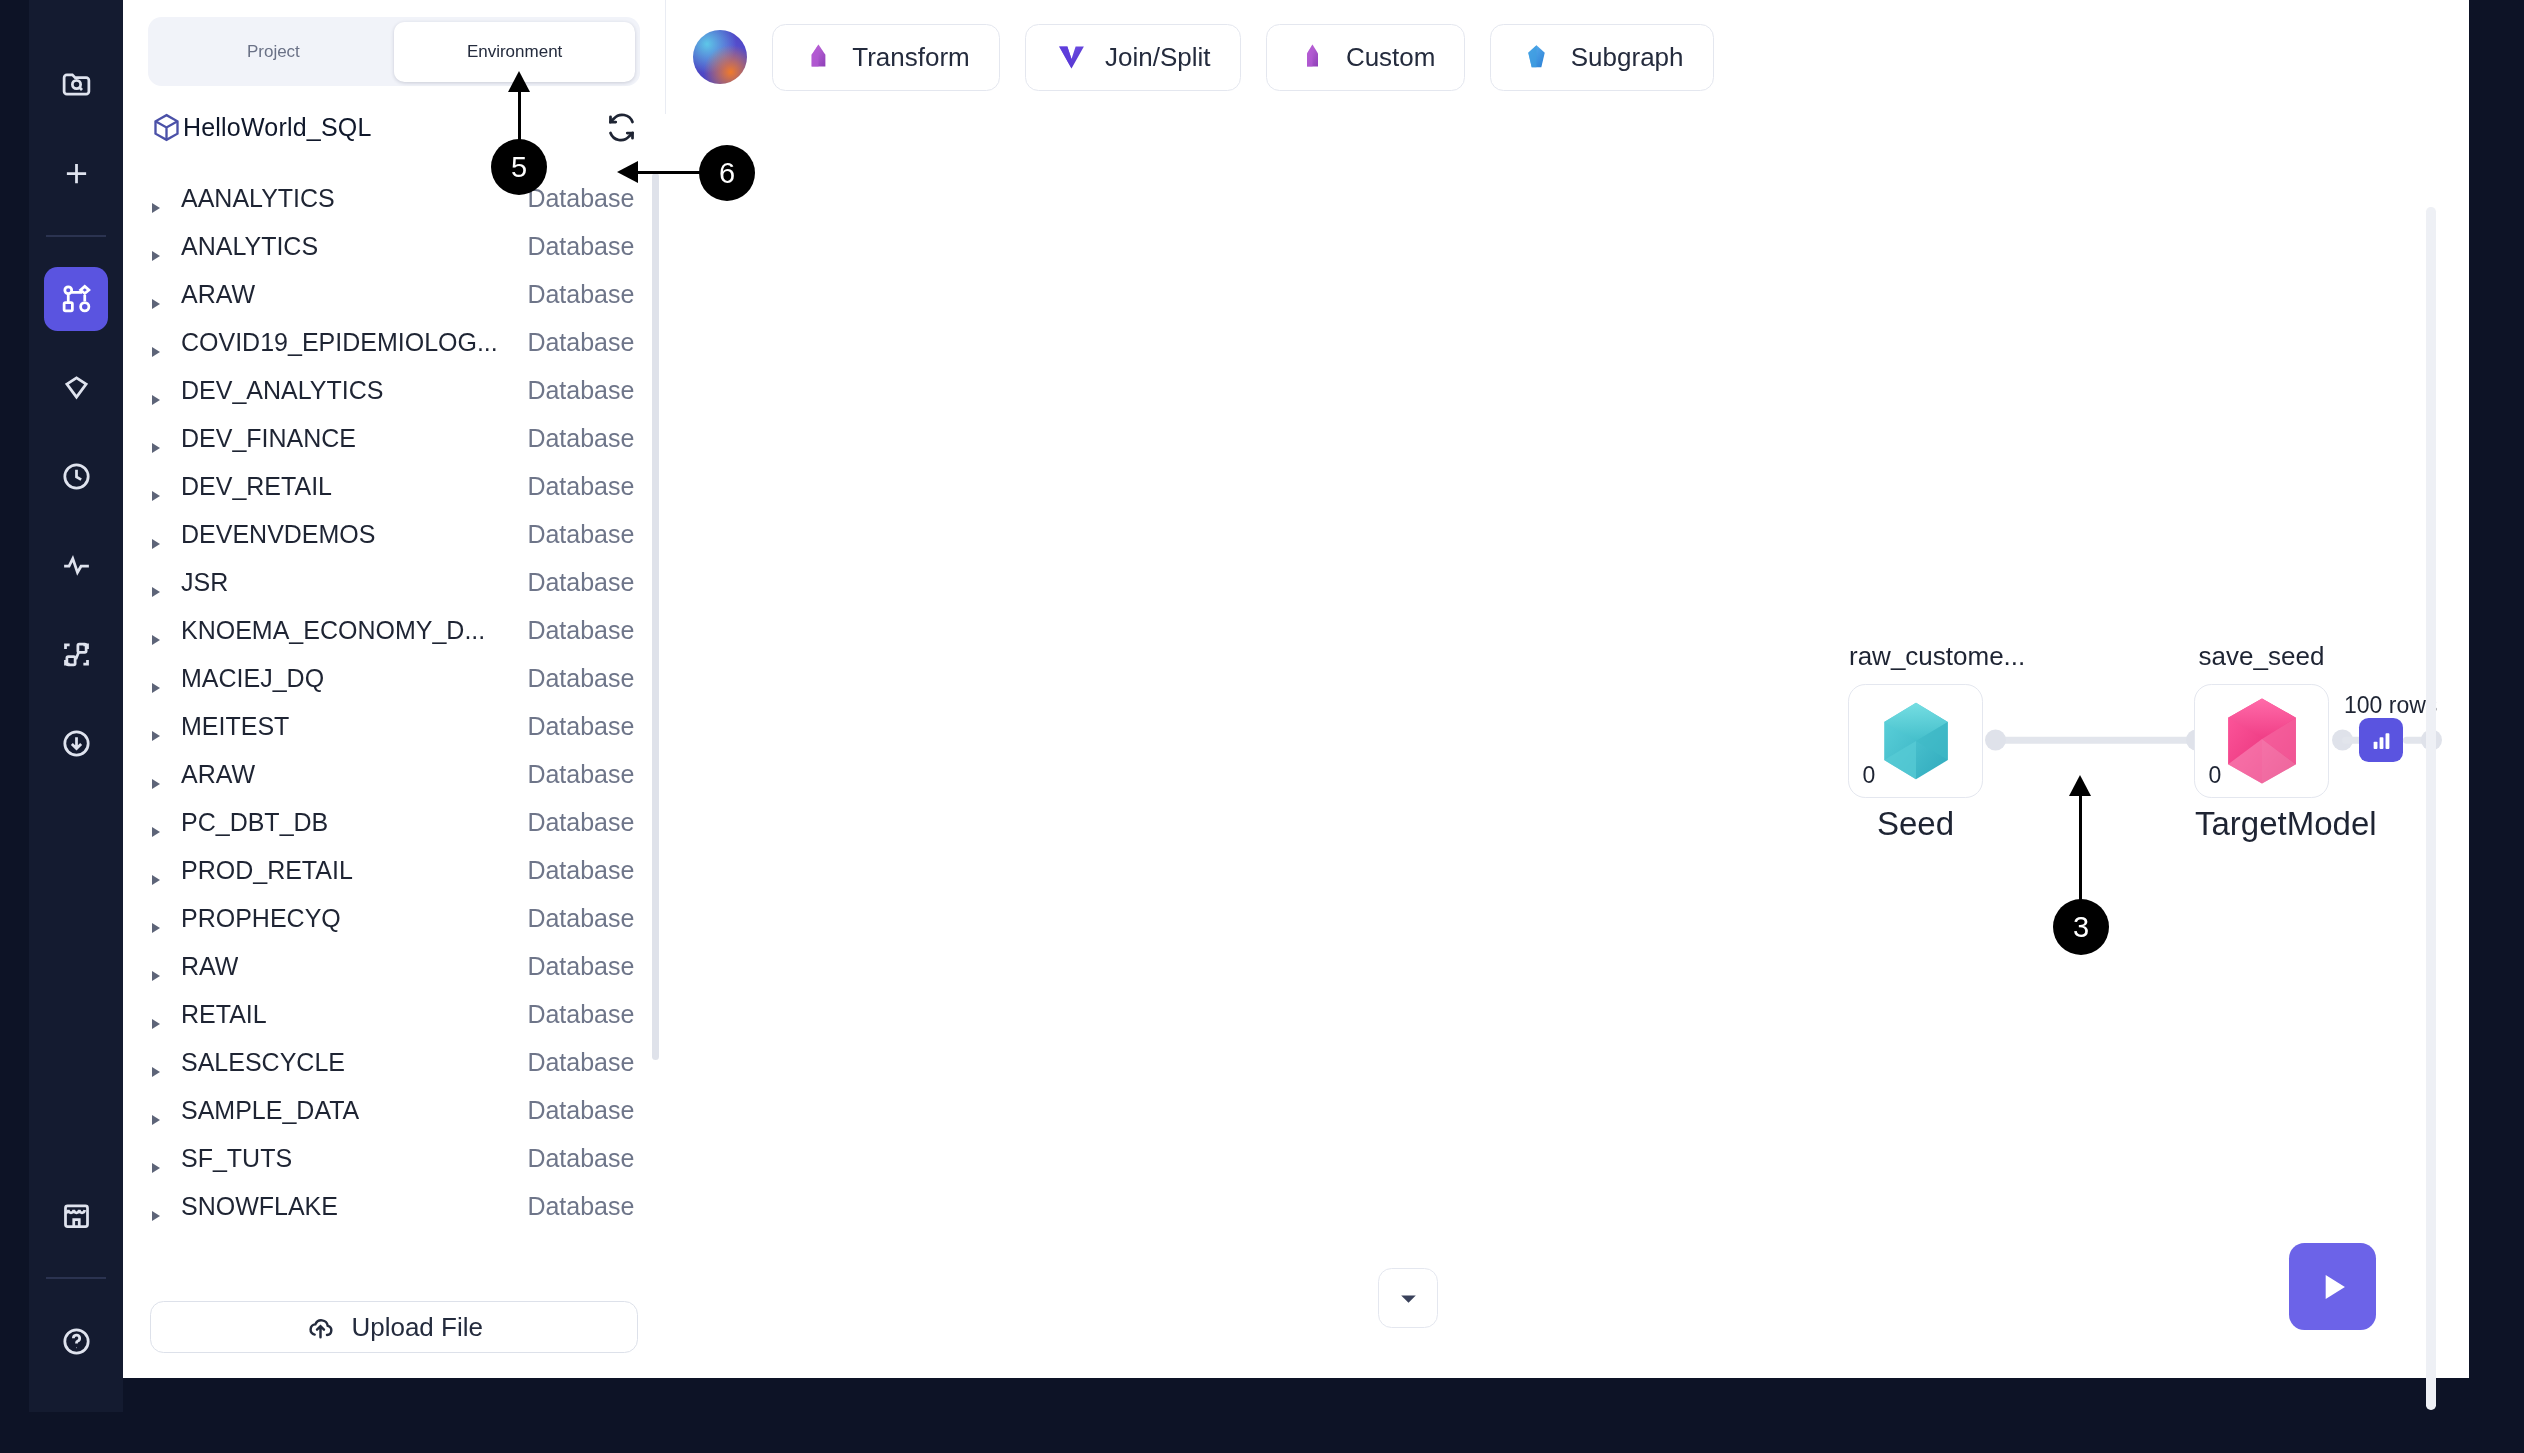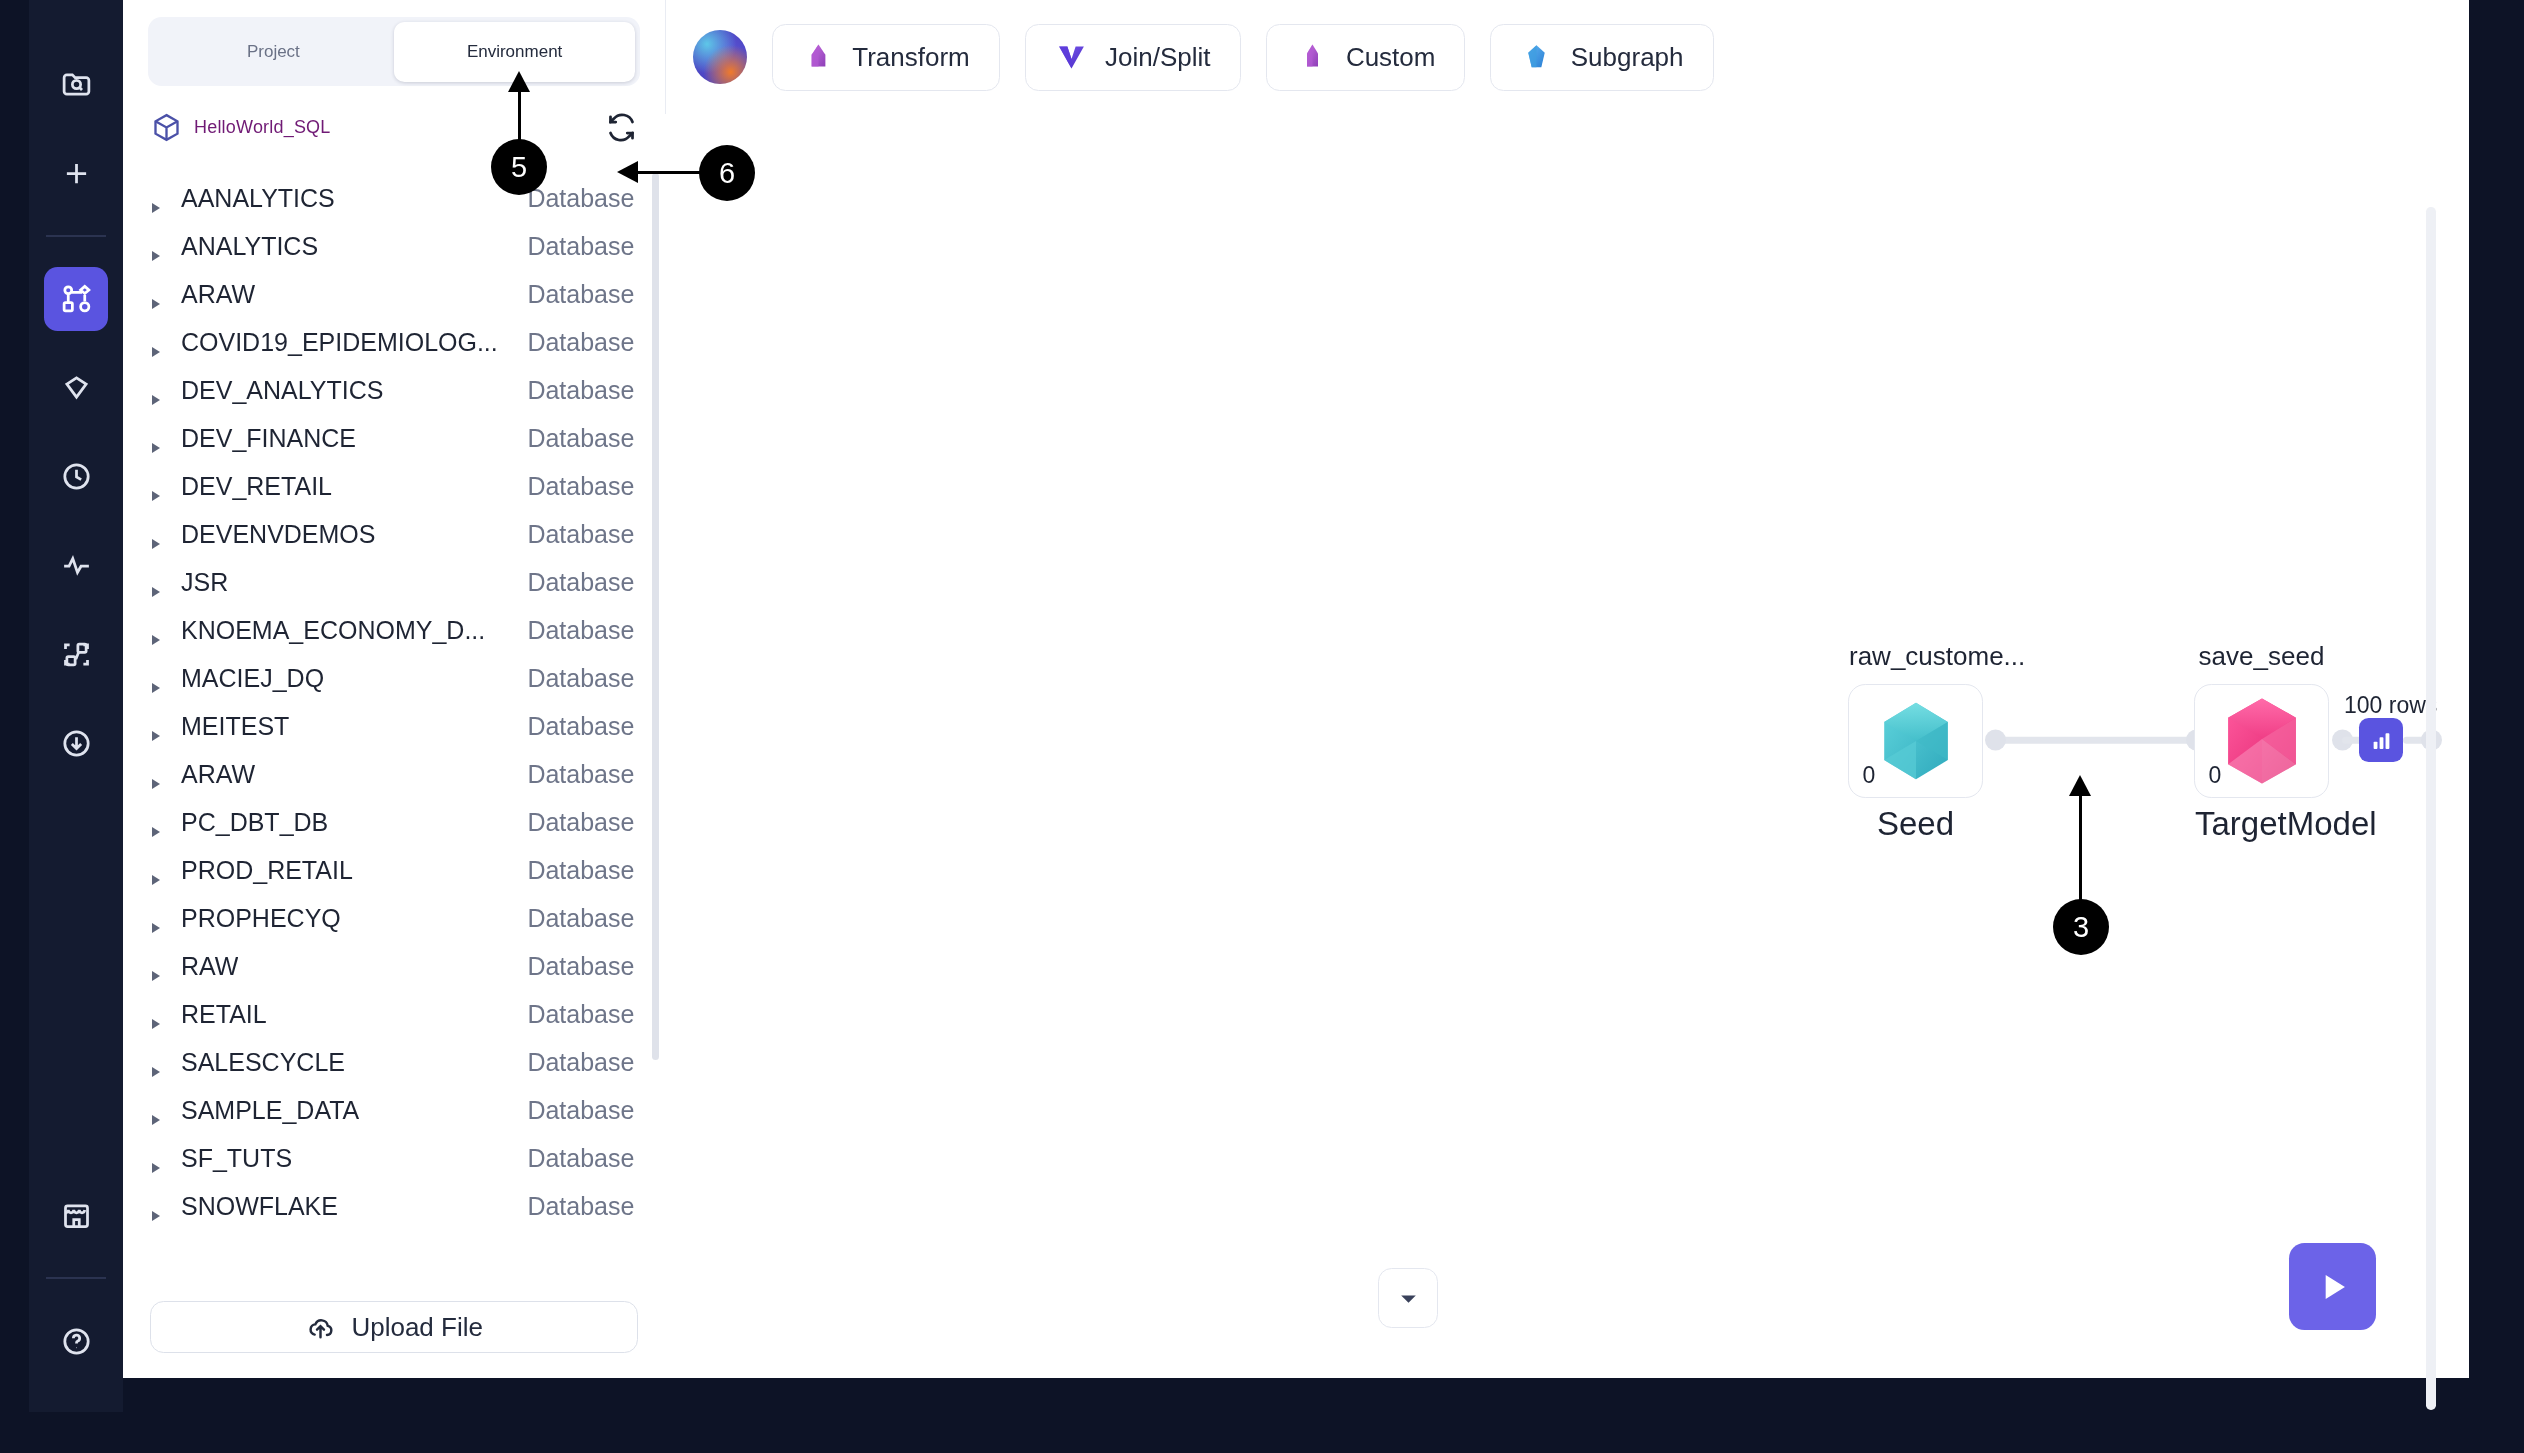--- a/index.html
+++ b/index.html
@@ -73,22 +73,22 @@
     color: #242b3d;
     box-shadow: 0 1px 3.9px rgba(20,30,60,.18);
   }
 
   .conn-row {
     display: flex; align-items: center;
     padding: 25px 27px 21px 27px;
   }
   .conn-cube { width: 33px; height: 33px; flex: 0 0 33px; }
   .conn-name {
-    font-size: 18px; color: #701a75;
-    margin-left: 11px;
+    font-size: 25px; color: #0f172a;
+    margin-left: 0;
     letter-spacing: 0.2px;
   }
   .conn-spacer { flex: 1; }
   .refresh-btn { width: 33px; height: 33px; cursor: pointer; }
 
   .db-list {
     flex: 1;
     overflow: hidden;
     position: relative;
     padding-right: 9.6px;

